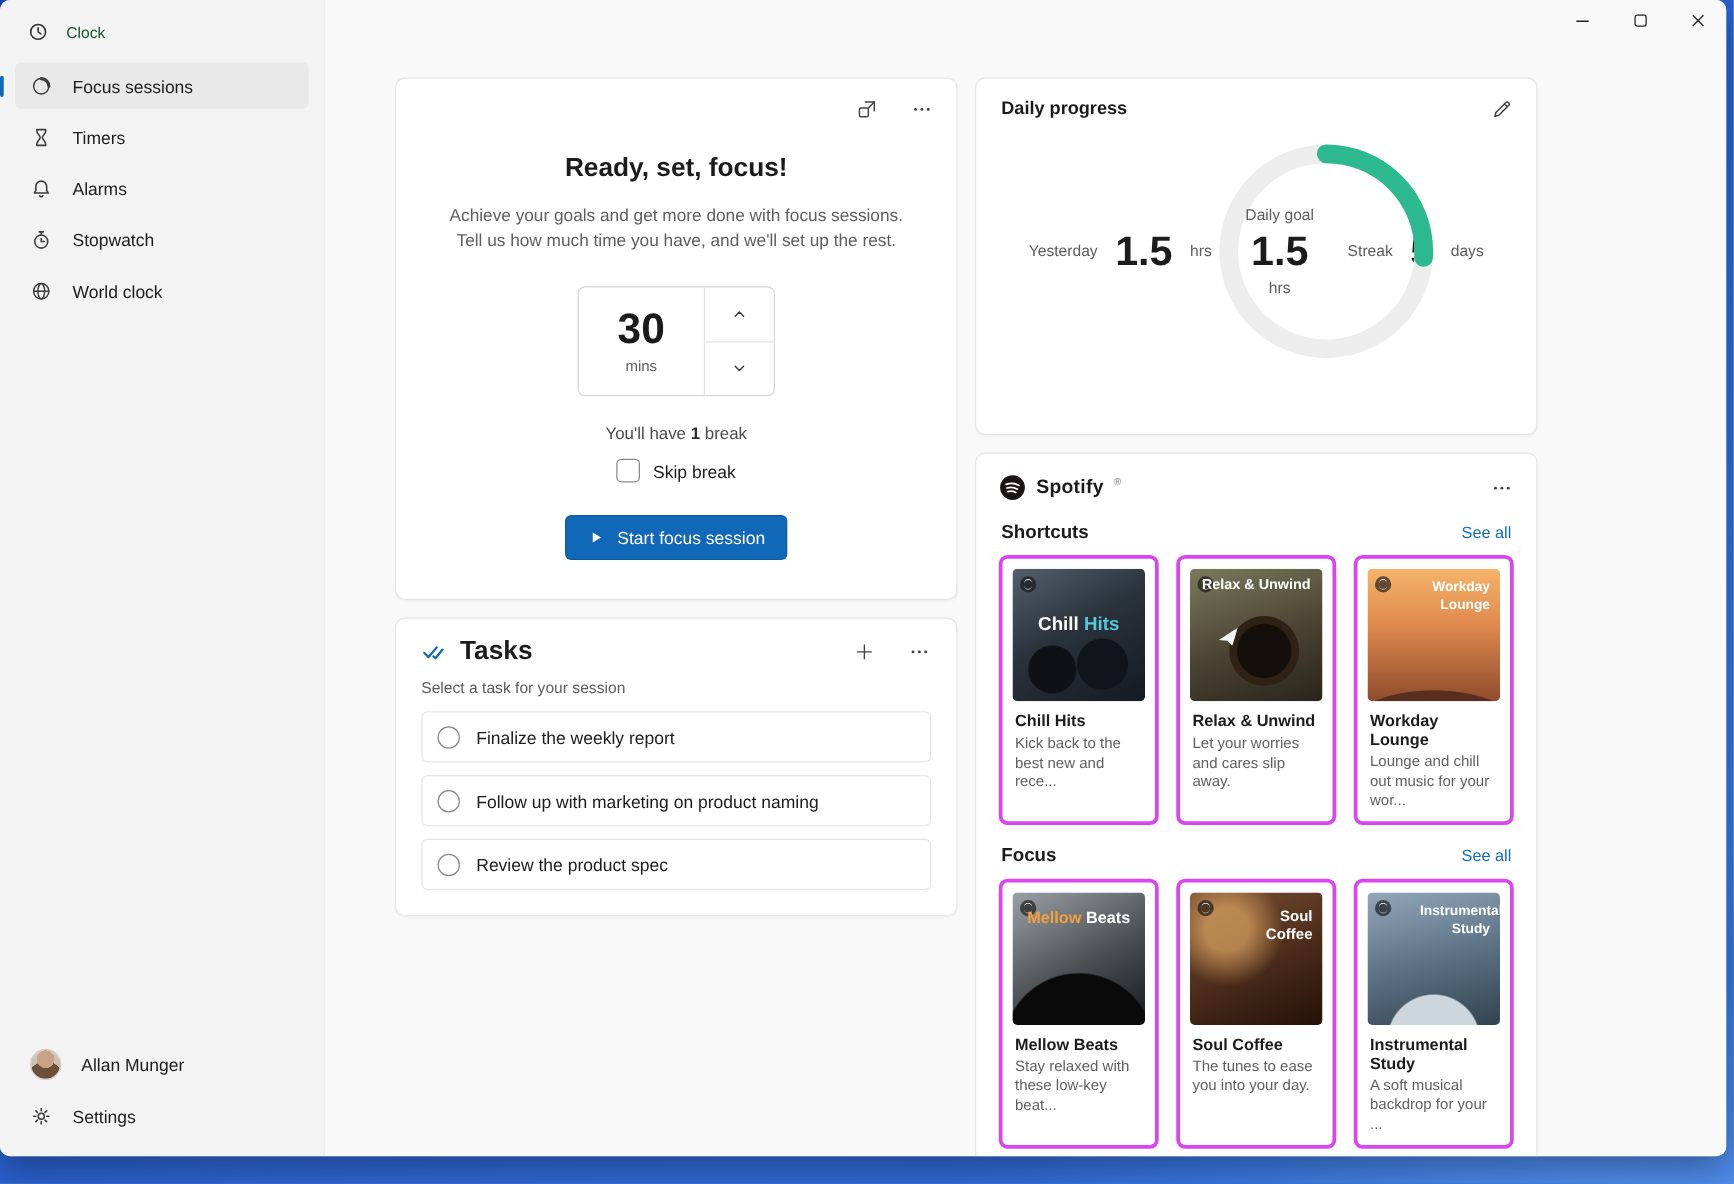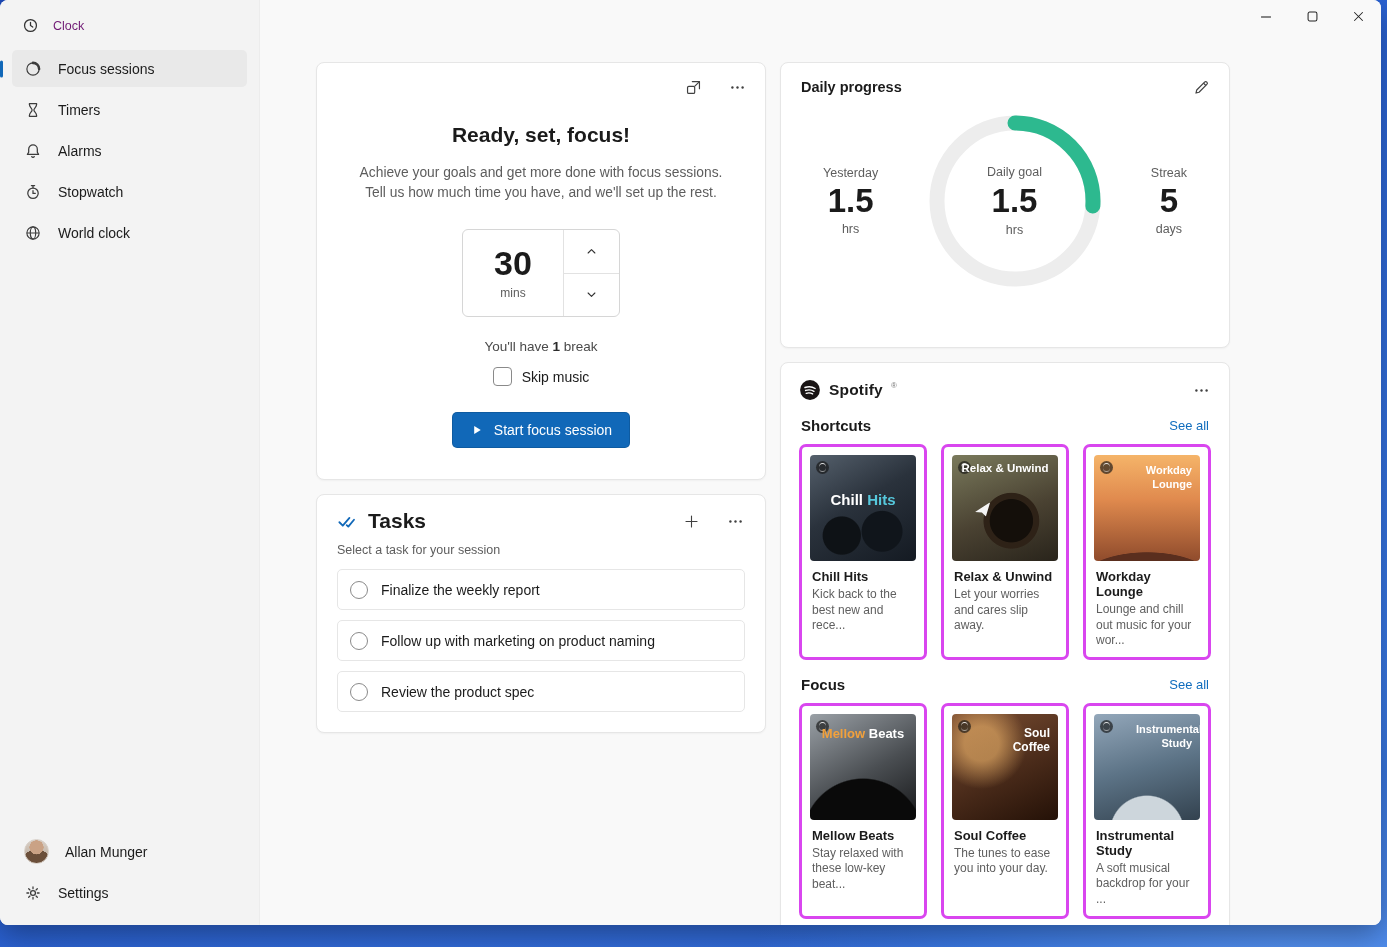--- a/index.html
+++ b/index.html
@@ -25,21 +25,21 @@
     background:#f9f9f9;border-radius:8px;
     box-shadow:0 10px 30px rgba(0,0,0,.35);
     display:flex;overflow:hidden;
   }
   
   .sidebar{
     width:260px;flex:0 0 260px;background:#f3f3f3;
     display:flex;flex-direction:column;border-right:1px solid #ececec;
   }
   .titlebar-left{display:flex;align-items:center;gap:14px;padding:17px 0 14px 22px;}
-  .titlebar-left .app-title{font-size:12.5px;color:#701a75;}
+  .titlebar-left .app-title{font-size:12.5px;color:#14532d;}
   .nav{display:flex;flex-direction:column;gap:4px;padding:2px 12px;}
   .nav-item{
     position:relative;display:flex;align-items:center;gap:16px;
     height:37px;padding-left:12px;border-radius:5px;font-size:14px;cursor:default;text-align:center;
   }
   .nav-item.selected{background:#e9e9e9;}
   .nav-item.selected::before{
     content:"";position:absolute;left:-12px;top:50%;transform:translateY(-50%);
     width:3px;height:17px;border-radius:3px;background:var(--accent);
   }
@@ -84,21 +84,21 @@
   .checkbox{width:19px;height:19px;border:1px solid #8a8a8a;border-radius:4px;background:#fff;}
   .start-btn{
     margin-top:26px;display:inline-flex;align-items:center;gap:10px;
     background:var(--accent);color:#fff;font-size:14px;
     padding:9px 17px;border-radius:5px;border:1px solid rgba(0,0,0,.12);cursor:default;
   }
   
   .daily-card{padding:16px 20px 18px;height:286px;}
   .card-title{font-size:14.5px;font-weight:600;}
   .daily-body{display:flex;align-items:center;justify-content:space-between;padding:14px 22px 0;}
-  .stat{display:flex;flex-direction:column;align-items:center;gap:3px;}
+  .stat{display:flex;flex-direction:row;align-items:center;gap:14px;}
   .stat .lbl,.stat .unit{font-size:12.5px;color:var(--txt2);}
   .stat .val{font-size:33px;font-weight:600;line-height:1.1;}
   .ring-wrap{position:relative;width:184px;height:184px;}
   .ring-wrap svg{position:absolute;inset:0;}
   .ring-center{position:absolute;inset:0;display:flex;flex-direction:column;align-items:center;justify-content:center;gap:3px;}
   .completed-line{text-align:center;margin-top:12px;font-size:14px;color:#2b2b2b;}
   
   .tasks-card{padding:14px 20px 20px;}
   .tasks-head{display:flex;align-items:center;gap:12px;}
   .tasks-head .title{font-size:21px;font-weight:600;}
@@ -305,21 +305,21 @@
               <div class="stepper-btn">
                 <svg class="ic" width="15" height="15" viewBox="0 0 20 20" fill="none" stroke="currentColor" stroke-width="1.5" stroke-linecap="round" stroke-linejoin="round">
                     <path d="M5.5 8l4.5 4.5L14.5 8"></path>
                   </svg>
               </div>
             </div>
           </div>
           <div class="break-line"><span>You'll have </span><b>1</b><span> break</span></div>
           <div class="skip-row">
             <span class="checkbox"></span>
-            <span>Skip music</span>
+            <span>Skip break</span>
           </div>
           <div class="start-btn">
             <svg class="ic" width="14" height="14" viewBox="0 0 20 20">
                 <path d="M6 4.2v11.6l9.4-5.8z" fill="#fff"></path>
               </svg>
             <span>Start focus session</span>
           </div>
         </div>
 
         <div class="card tasks-card">

